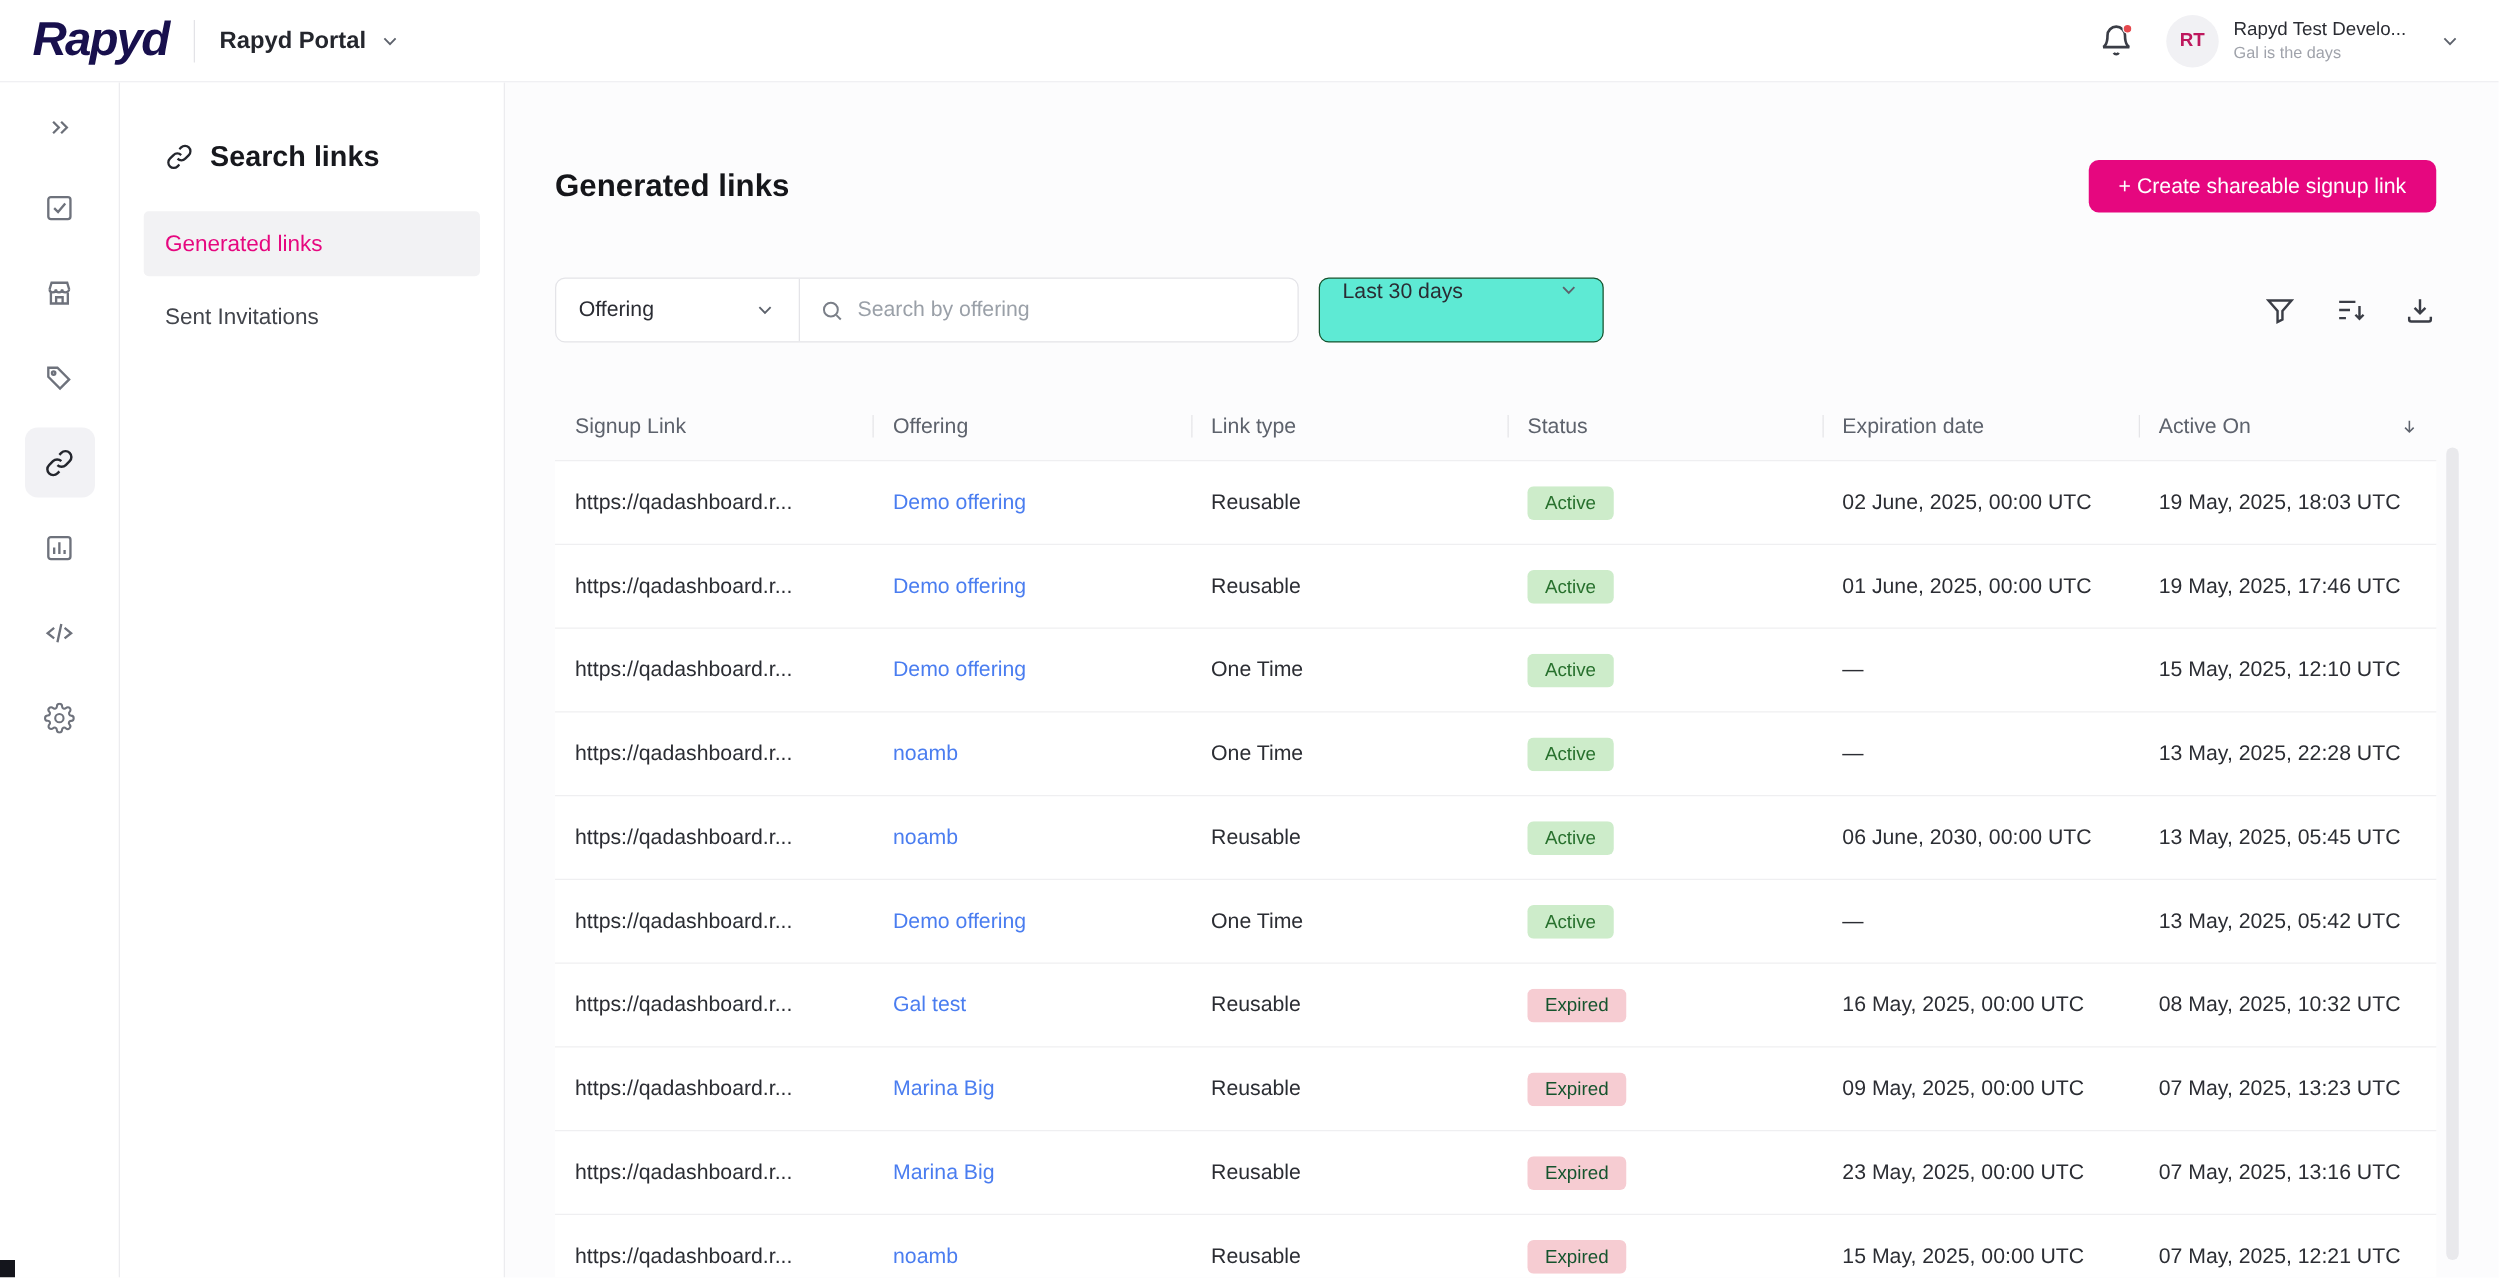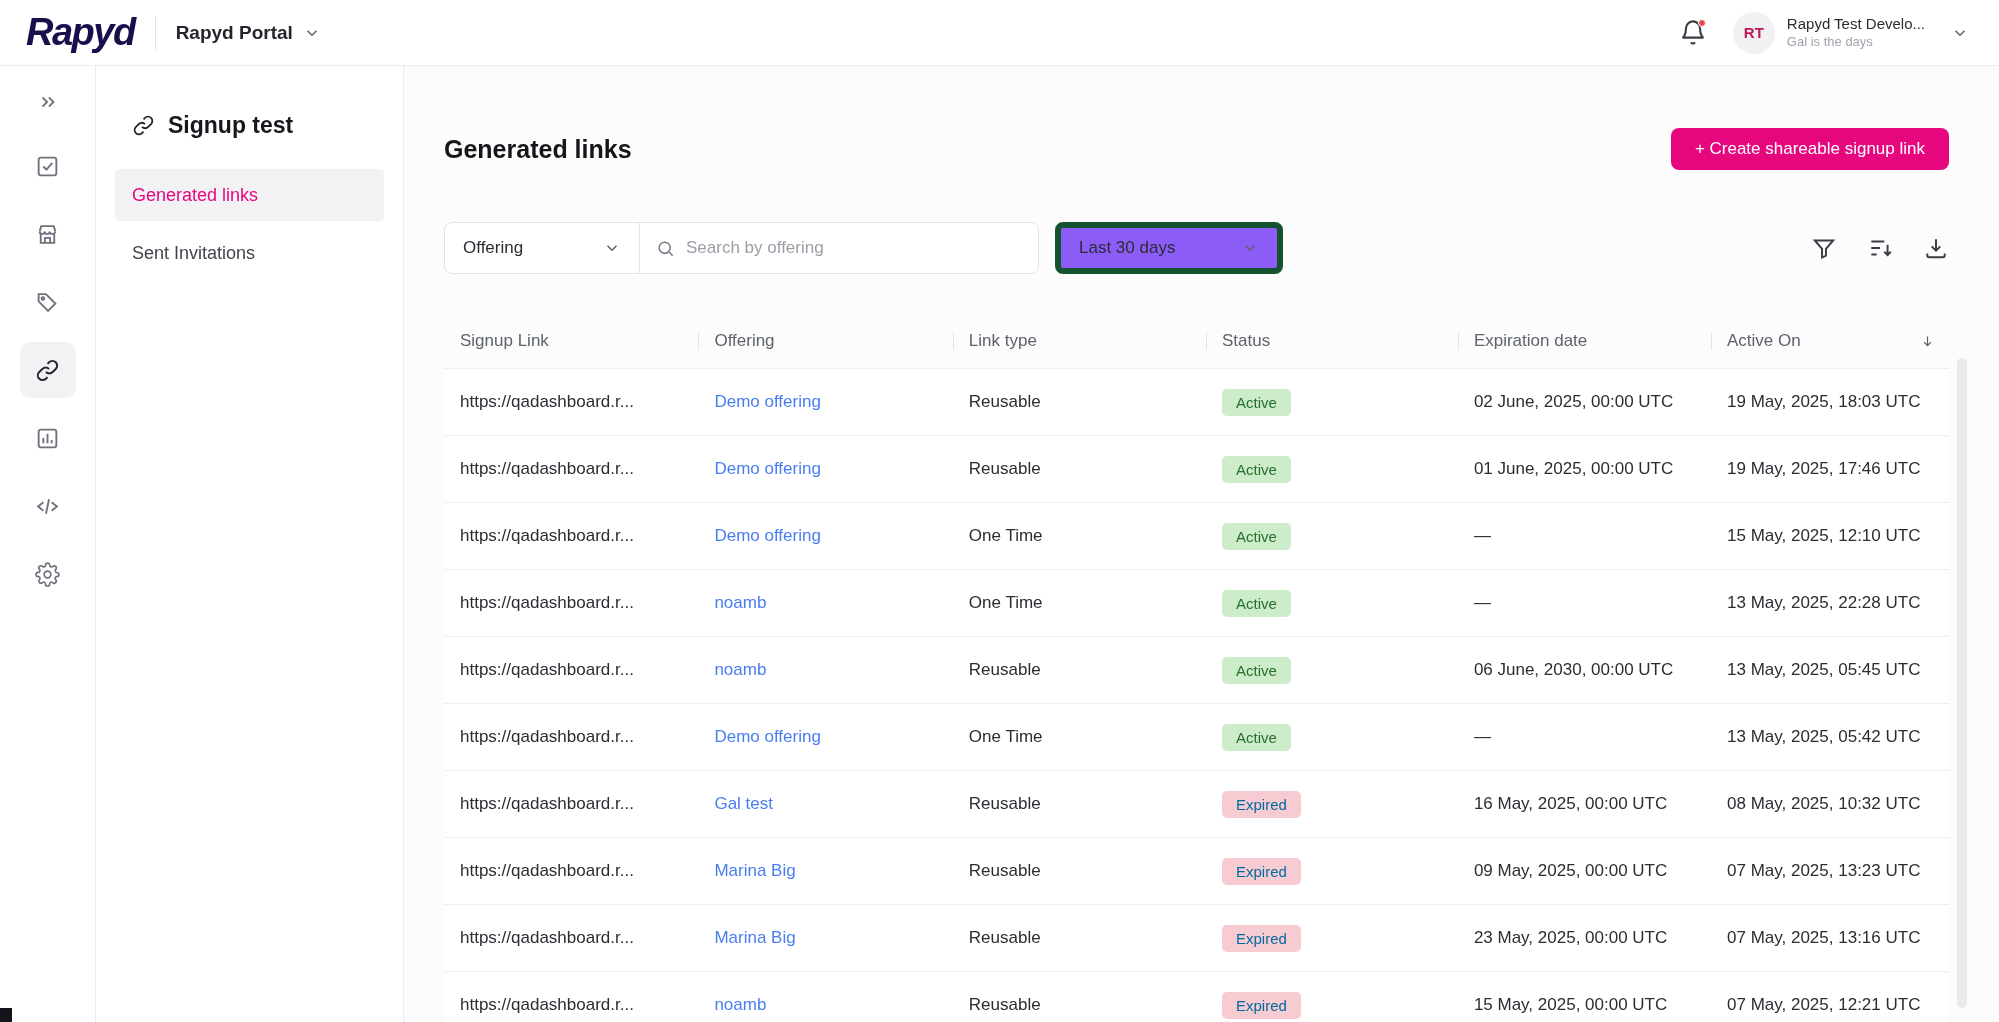--- a/index.html
+++ b/index.html
@@ -116,23 +116,23 @@
   }
   .combo-divider { width: 1px; background: #e4e4e8; }
   .search-seg { width: 398px; display: flex; align-items: center; gap: 11px; padding: 0 16px; }
   .search-seg svg { width: 19px; height: 19px; color: #7a7f88; flex: none; }
   .search-seg input {
     border: none; outline: none; flex: 1; font-size: 17px;
     font-family: "Liberation Sans", sans-serif; color: #2a2c33; background: transparent;
   }
   .search-seg input::placeholder { color: #9aa0a8; }
   .date-select {
-    margin-left: 16px; width: 228px; height: 52px; background: #8b5cf6;
-    border: 6px solid #14532d; border-radius: 8px;
-    display: flex; align-items: center; justify-content: space-between;
+    margin-left: 16px; width: 228px; height: 52px; background: #5eead4;
+    border: 1px solid #14532d; border-radius: 8px;
+    display: flex; align-items: flex-start; justify-content: space-between;
     padding: 0 18px; font-size: 17px; color: #2a2c33; cursor: pointer;
   }
   .filter-actions { margin-left: auto; display: flex; align-items: center; gap: 30px; }
   .icon-btn { width: 26px; height: 26px; color: #3a3d46; cursor: pointer; background: none; border: none; padding: 0; }
   .icon-btn svg { width: 26px; height: 26px; }
 
   
   .table { margin-top: 40px; }
   .thead, .trow {
     display: grid;
@@ -145,21 +145,21 @@
     background: linear-gradient(#e5e5e8, #e5e5e8) left center / 1px 18px no-repeat;
   }
   .sort-arrow { width: 15px; height: 15px; color: #5d626c; flex: none; }
   .trow { height: 67px; border-top: 1px solid #efeff1; font-size: 17px; color: #2b2d33; background: #fff; }
   .td { padding-left: 16px; white-space: nowrap; overflow: hidden; text-overflow: ellipsis; }
   .td a { color: #4a7df0; text-decoration: none; cursor: pointer; }
   .pill {
     display: inline-block; padding: 5px 14px; border-radius: 5px; font-size: 15px;
   }
   .pill-active { background: #cdecca; color: #27702d; }
-  .pill-expired { background: #f6ccd2; color: #0369a1; }
+  .pill-expired { background: #f6ccd2; color: #14532d; }
 
   .table-scrollbar {
     position: absolute; right: 32px; top: 292px; width: 10px; height: 650px;
     border-radius: 5px; background: #e9e9ec;
   }
   .corner-artifact {
     position: absolute; left: 0; bottom: 0; width: 12px; height: 14px; background: #14151c;
   }
 </style>
 </head>
@@ -249,21 +249,21 @@
         </svg>
     </div>
   </nav>
 
   <aside class="sidebar">
     <div class="sidebar-title">
       <svg viewBox="0 0 24 24" fill="none" stroke="currentColor" stroke-width="1.9">
           <path d="M10.5 13.5a4.5 4.5 0 0 0 6.4 0l3-3a4.5 4.5 0 0 0-6.4-6.4L12 5.6"></path>
           <path d="M13.5 10.5a4.5 4.5 0 0 0-6.4 0l-3 3a4.5 4.5 0 0 0 6.4 6.4l1.5-1.5"></path>
         </svg>
-      <span class="sidebar-title-text">Signup test</span>
+      <span class="sidebar-title-text">Search links</span>
     </div>
     <div class="sidebar-items">
       <div class="side-item active">Generated links</div>
       <div class="side-item">Sent Invitations</div>
     </div>
   </aside>
 
   <main class="main">
 
     <div class="main-header">

